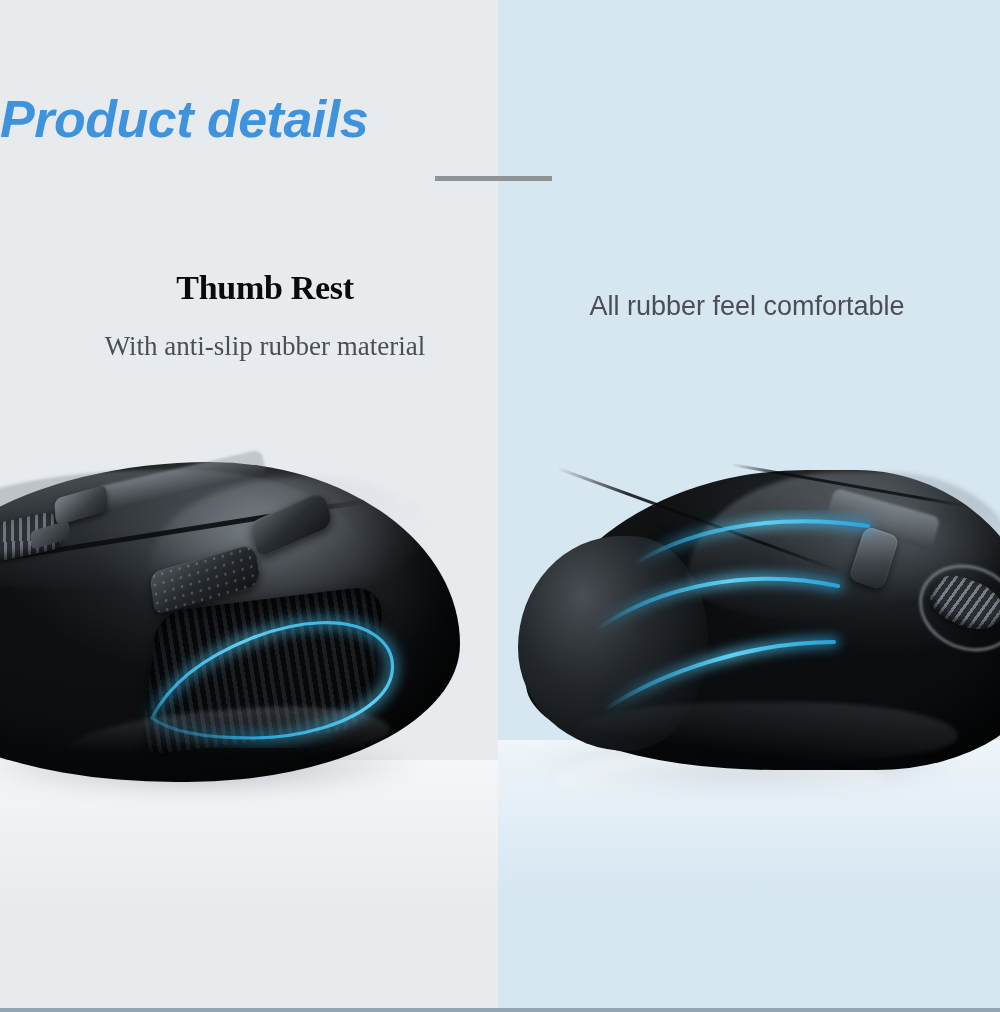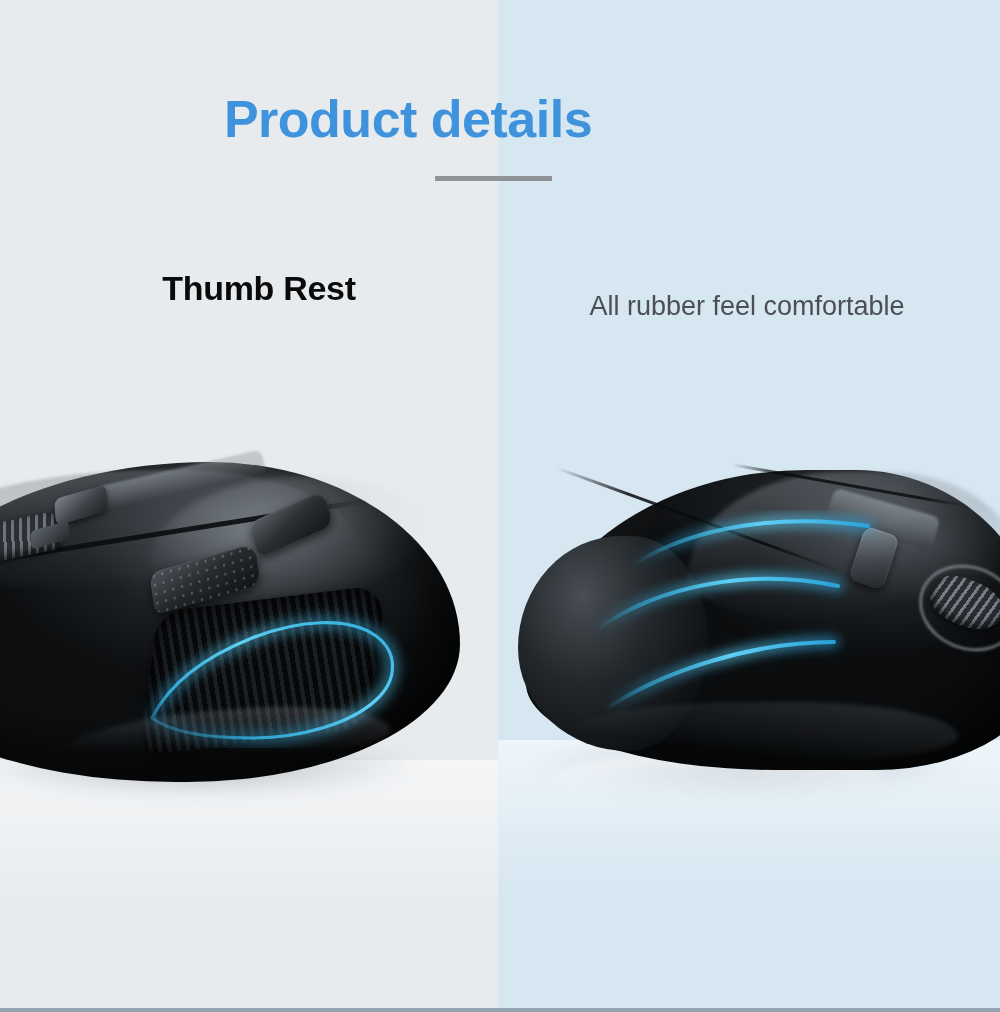--- a/index.html
+++ b/index.html
@@ -43,45 +43,46 @@
     left: 0; bottom: 0;
     width: 1000px; height: 4px;
     background: #93a5b3;
   }
 
   
   .page-title {
     position: absolute;
     left: 0; top: 92px;
     width: 816px;
-    text-align: center;
+    text-align: left;
     font-size: 52px;
     font-weight: bold;
     letter-spacing: -0.5px;
     color: #3f93dd;
     line-height: 1.05;
     z-index: 6;
+    font-style: italic;
   }
   .title-rule {
     position: absolute;
     left: 435px; top: 176px;
     width: 117px; height: 5px;
     background: #8e9398;
     z-index: 6;
   }
 
   
   .feature {
     position: absolute;
     top: 268px;
     width: 498px;
     text-align: center;
     z-index: 6;
   }
-  .feature-left  { left: 10px; }
+  .feature-left  { left: 16px; font-family: Liberation Serif, serif; }
   .feature-right { left: 498px; }
   .feature-heading {
     font-size: 34px;
     font-weight: bold;
     color: #0a0a0a;
     line-height: 1.18;
     letter-spacing: -0.3px;
   }
   .feature-sub {
     margin-top: 22px;
@@ -361,20 +362,21 @@
   <div class="bg-half bg-left"></div>
   <div class="bg-half bg-right"></div>
   <div class="floor-left"></div>
   <div class="floor-right"></div>
 
   <div class="page-title">Product details</div>
   <div class="title-rule"></div>
 
   <div class="feature feature-left">
     <div class="feature-heading">Thumb Rest</div>
+    <div class="feature-sub">With anti-slip rubber material</div>
   </div>
 
   <div class="feature feature-right">
     <div class="feature-sub">All rubber feel comfortable</div>
   </div>
 
   <div class="photo photo-left">
     <div class="lm-shadow"></div>
     <div class="lm-body"></div>
     <div class="lm-deck"></div>

